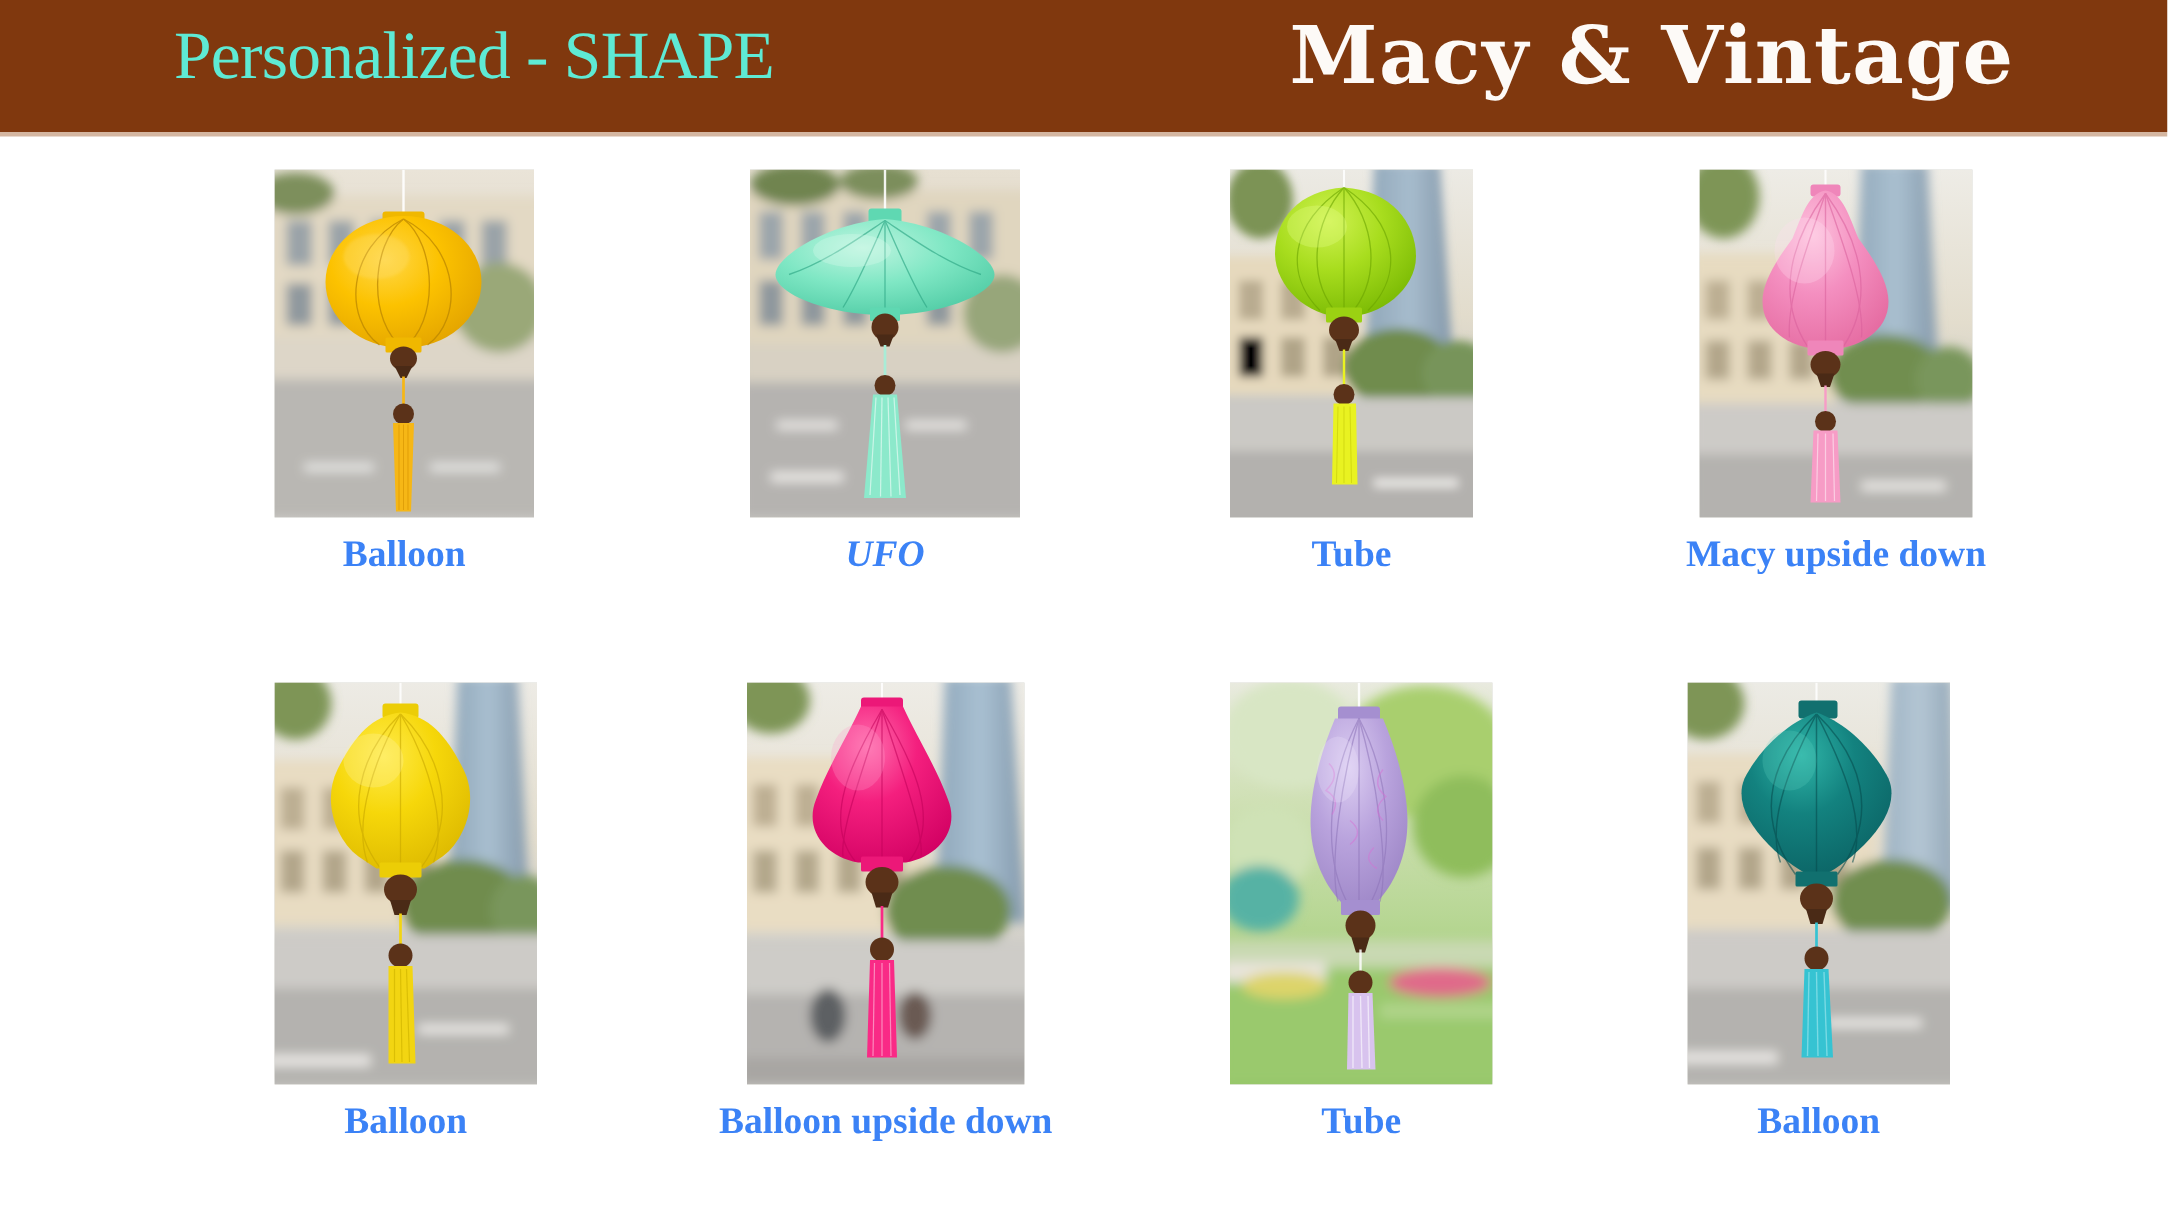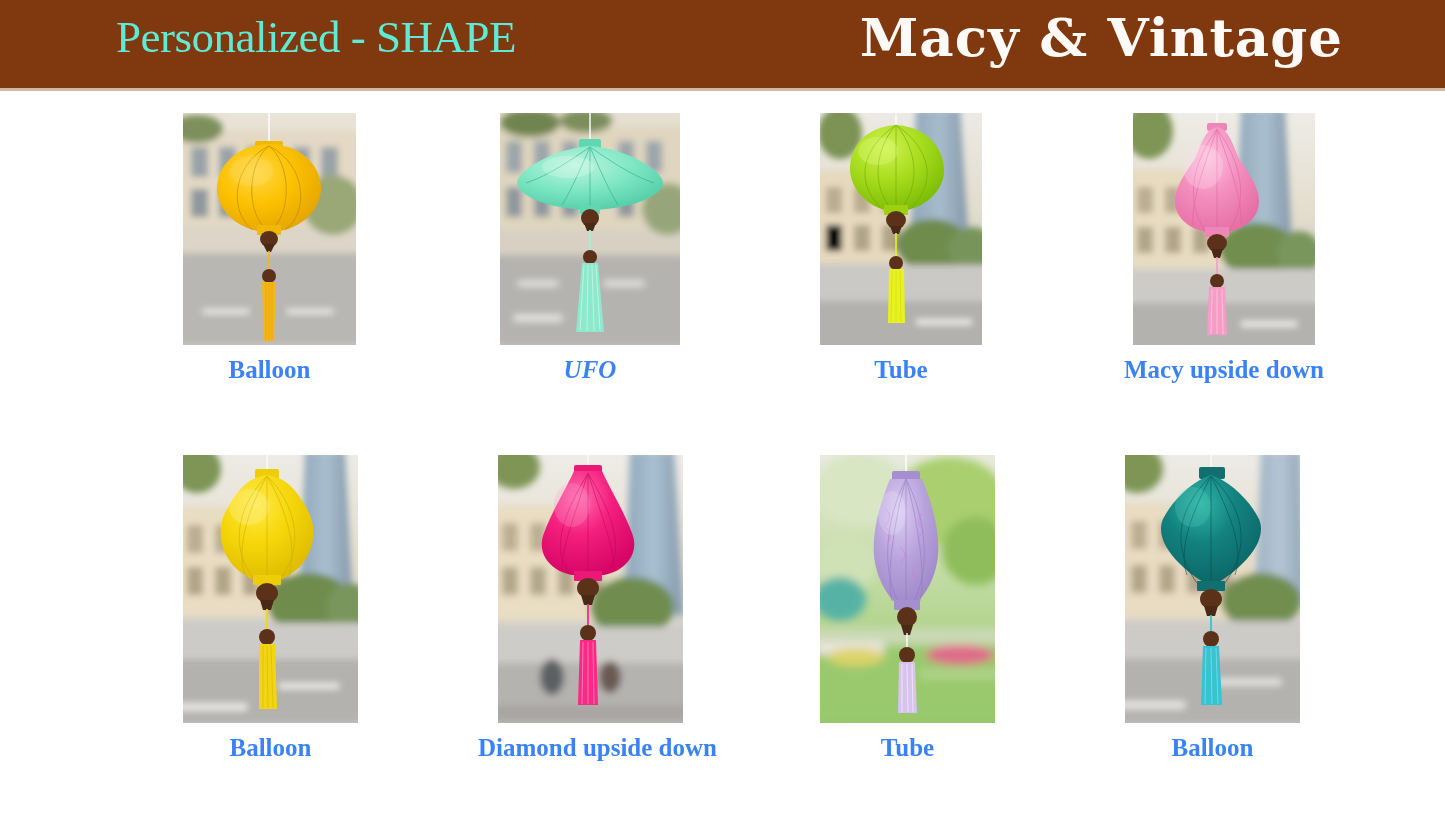--- a/index.html
+++ b/index.html
@@ -519,21 +519,21 @@
         <line x1="90" y1="149" x2="90" y2="174" stroke="#f92a86" stroke-width="1.8"></line>
         <ellipse cx="90" cy="178" rx="8" ry="8" fill="#5b3219"></ellipse>
         <path d="M82 185 L98 185 L100 250 L80 250 Z" fill="#f92a86"></path>
         <g stroke="#ffffff" stroke-width="0.8" opacity="0.45">
           <line x1="85" y1="187" x2="84" y2="249"></line>
           <line x1="90" y1="187" x2="90" y2="249"></line>
           <line x1="95" y1="187" x2="96" y2="249"></line>
         </g>
       </svg>
     </div>
-    <div class="caption" style="left:-20px; top:279px; width:225px;">Diamond upside down</div>
+    <div class="caption" style="left:-20px; top:279px; width:225px;">Balloon upside down</div>
   </div>
 
   <div class="cell" style="left:820px; top:367px; width:175px;">
     <div class="photo" style="left:0; top:0; width:175px; height:268px;">
       <svg width="175" height="268" viewBox="0 0 175 268">
         <defs>
           <linearGradient id="bgPark" x1="0" y1="0" x2="0" y2="1">
             <stop offset="0%" stop-color="#e9eadf"></stop>
             <stop offset="30%" stop-color="#cfe0b4"></stop>
             <stop offset="58%" stop-color="#b8d795"></stop>

